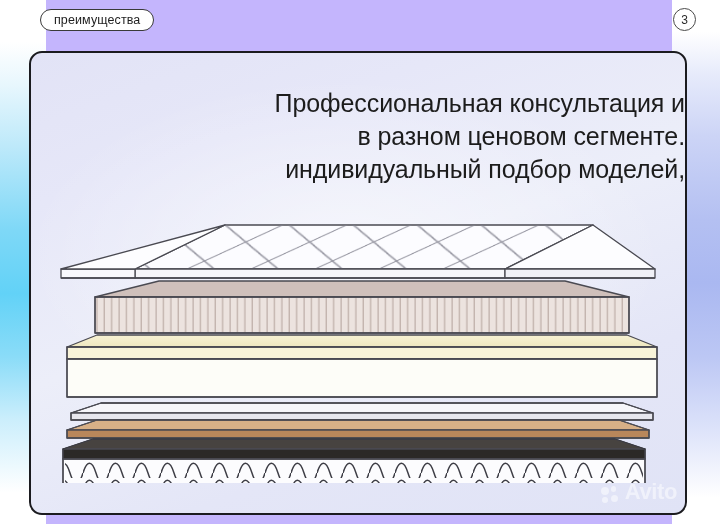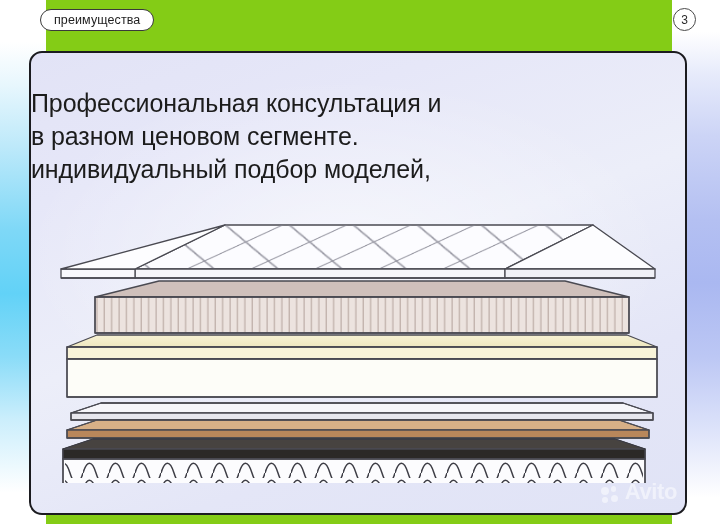--- a/index.html
+++ b/index.html
@@ -6,21 +6,21 @@
   body{
     width:720px;height:524px;overflow:hidden;
     font-family:"Liberation Sans","DejaVu Sans",sans-serif;
     background:#ffffff;
     position:relative;
   }
 
   
   #page{
     position:absolute;inset:0;
-    background:#84cc16;
+    background:#c4b5fd;
     overflow:hidden;
   }
   .bleed-left{
     position:absolute;left:0;top:0;width:46px;height:524px;
     background:linear-gradient(to bottom,
       #ffffff 0%, #ffffff 8%,
       #e8f7fd 16%,
       #bde9fa 28%,
       #7ed8f7 44%,
       #62d2f7 56%,
@@ -70,21 +70,21 @@
   }
   .card::after{ 
     content:"";position:absolute;inset:0;
     background:radial-gradient(ellipse 70% 55% at 48% 44%, rgba(255,255,255,.55), rgba(255,255,255,0) 70%);
     pointer-events:none;
   }
 
   
   .headline{
     position:absolute;left:0;top:34px;width:654px;
-    text-align:left;
+    text-align:right;
     font-size:25px;line-height:33px;color:#1c1c1c;
     letter-spacing:-.1px;
     z-index:3;
   }
   .headline .ln{display:block;}
 
   
   .mattress{
     position:absolute;left:0;top:170px;width:654px;height:260px;
     z-index:2;

